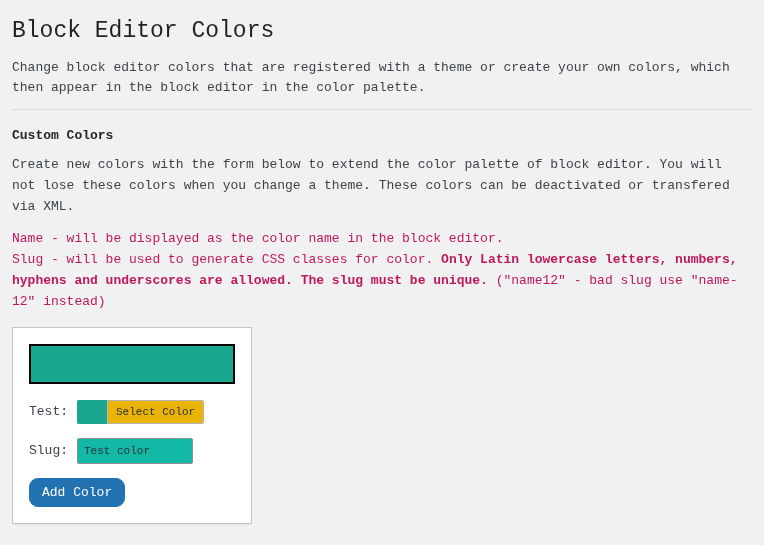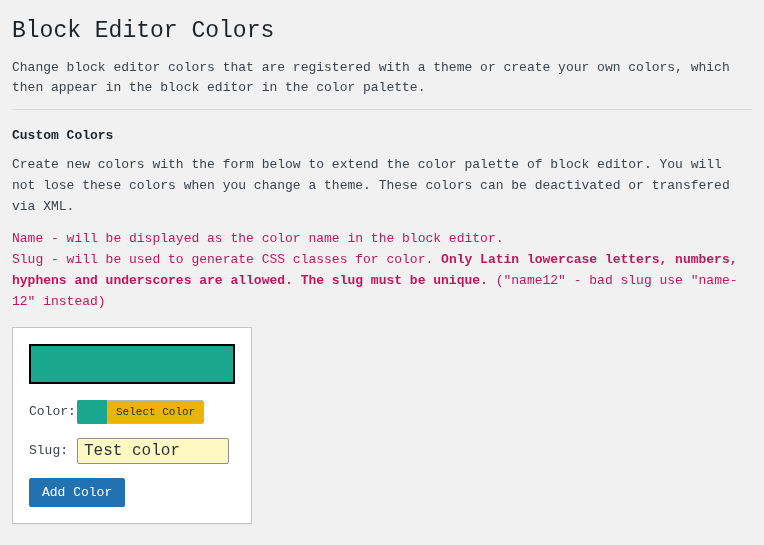--- a/index.html
+++ b/index.html
@@ -91,36 +91,36 @@
     border-top-right-radius: 2px;
     border-bottom-right-radius: 2px;
     font-size: 11px;
     padding: 0 8px;
     color: #2c3338;
     cursor: pointer;
     height: 24px;
     line-height: 22px;
   }
   input.text {
-    width: 152px;
+    width: 116px;
     height: 26px;
     padding: 2px 6px;
     border: 1px solid #8c8f94;
     border-radius: 2px;
-    font-size: 16px;
+    font-size: 11px;
     color: #2c3338;
-    background: #fef9c3;
+    background: #14b8a6;
   }
   .btn-primary {
     background: #2271b1;
     border: 1px solid #2271b1;
     color: #fff;
     font-size: 13px;
     padding: 6px 12px;
-    border-radius: 2px;
+    border-radius: 9px;
     cursor: pointer;
   }
 </style>
 </head>
 <body>
 
 <h1>Block Editor Colors</h1>
 
 <p class="intro">Change block editor colors that are registered with a theme or create your own colors, which then appear in the block editor in the color palette.</p>
 
@@ -133,21 +133,21 @@
 <p class="help">
   <span>Name - will be displayed as the color name in the block editor.</span><br>
   <span>Slug - will be used to generate CSS classes for color. </span><span class="bold">Only Latin lowercase letters, numbers, hyphens and underscores are allowed. The slug must be unique.</span><span> ("name12" - bad slug use "name-12" instead)</span>
 </p>
 
 <div class="card">
 
   <div class="swatch"></div>
 
   <div class="field-row">
-    <div class="field-label">Color:</div>
+    <div class="field-label">Test:</div>
     <div class="picker">
       <div class="picker-swatch"></div>
       <button type="button" class="picker-btn">Select Color</button>
     </div>
   </div>
 
   <div class="field-row">
     <div class="field-label">Slug:</div>
     <input class="text" type="text" value="Test color" style="">
   </div>

